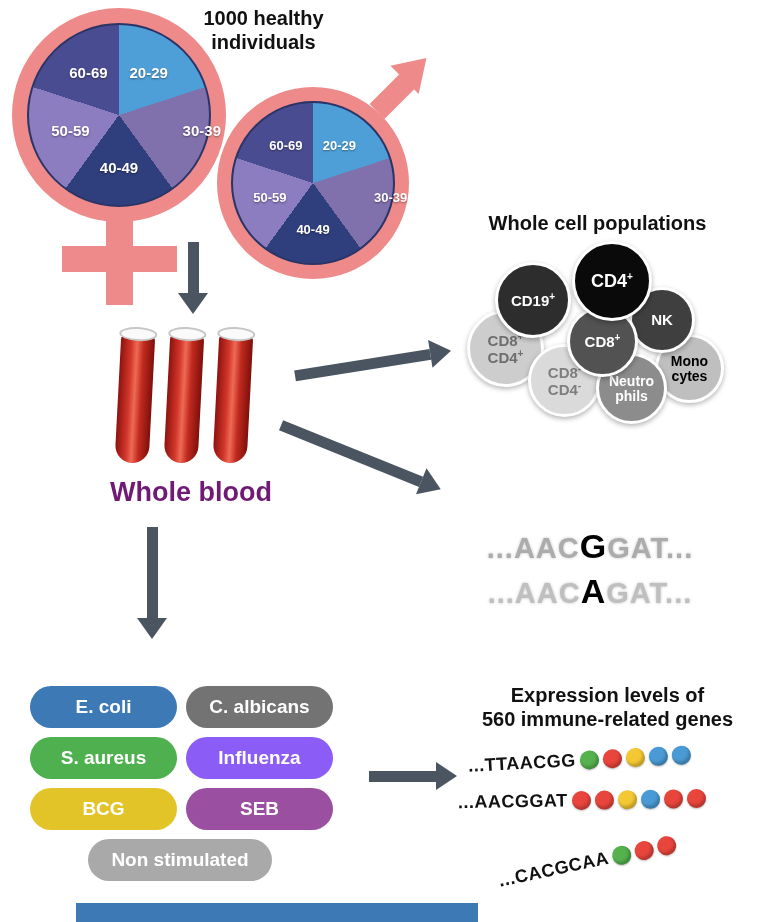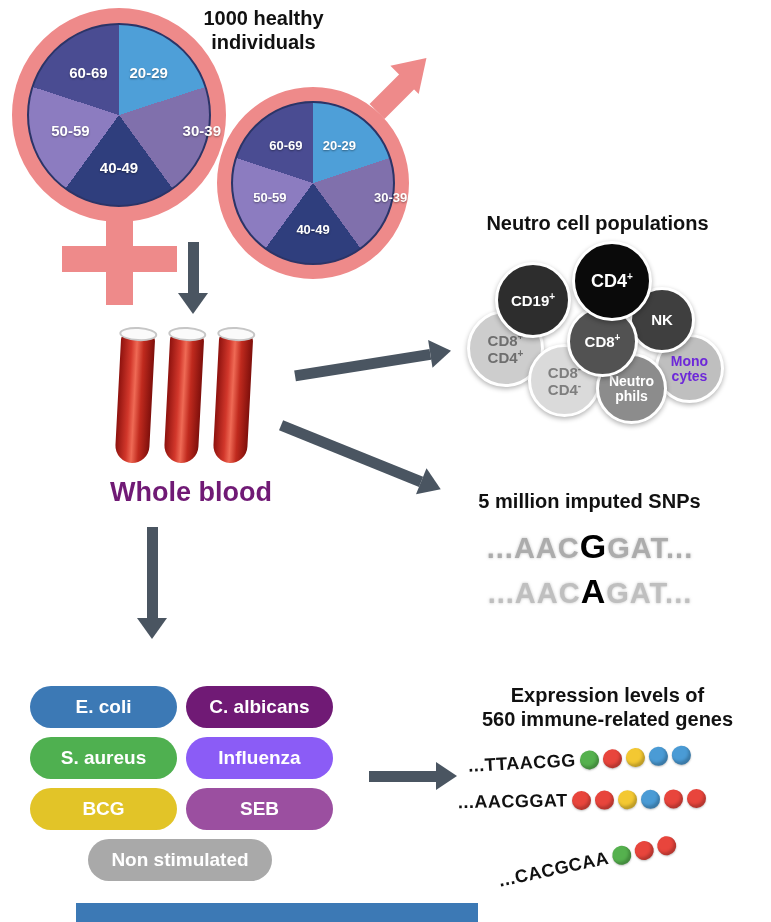--- a/index.html
+++ b/index.html
@@ -150,27 +150,27 @@
         <div class="tube-body"></div>
       </div>
   </div>
   <div class="abs label-lg center" style="left:98px; top:477px; width:186px;">Whole blood</div>
 
   <div class="arrow-h" style="left:294px; top:349px; width:158px; transform:rotate(-9deg);">
     <div class="sh"></div>
       <div class="hd"></div>
   </div>
 
-  <div class="abs label-md center" style="left:455px; top:211px; width:285px;">Neutro cell populations</div>
+  <div class="abs label-md center" style="left:455px; top:211px; width:285px;">Whole cell populations</div>
 
   <div class="cell c-cd8cd4p" style="background: rgb(205, 205, 205); color: rgb(110, 110, 110);">
     <div><span>CD8</span><sup>+</sup></div>
     <div><span>CD4</span><sup>+</sup></div>
   </div>
-  <div class="cell c-mono" style="background: rgb(191, 191, 191); color: #6d28d9;">
+  <div class="cell c-mono" style="background: rgb(191, 191, 191); color: #000000;">
     <div>Mono</div>
     <div>cytes</div>
   </div>
   <div class="cell c-cd8cd4n" style="background: rgb(218, 218, 218); color: rgb(126, 126, 126);">
     <div><span>CD8</span><sup>-</sup></div>
     <div><span>CD4</span><sup>-</sup></div>
   </div>
   <div class="cell c-cd19" style="background: rgb(45, 45, 45); color: rgb(255, 255, 255); justify-content: center;">
     <div><span>CD19</span><sup>+</sup></div>
   </div>
@@ -186,37 +186,36 @@
   </div>
   <div class="cell c-cd4" style="background: rgb(10, 10, 10); color: rgb(255, 255, 255);">
     <div><span>CD4</span><sup>+</sup></div>
   </div>
 
   <div class="arrow-h" style="left:275px; top:443px; width:172px; transform:rotate(22deg);">
     <div class="sh"></div>
       <div class="hd"></div>
   </div>
 
-  <div class="abs label-md center" style="left:437px; top:489px; width:305px;">5 million imputed SNPs</div>
   <div class="snp-lines">
     <div class="snp-line l1">
       <span class="seq-gray">...AAC</span><span class="seq-var">G</span><span class="seq-gray">GAT...</span>
     </div>
     <div class="snp-line l2">
       <span class="seq-gray">...AAC</span><span class="seq-var">A</span><span class="seq-gray">GAT...</span>
     </div>
   </div>
 
   <div class="abs shaft-v" style="left:147px; top:527px; width:11px; height:93px;"></div>
   <div class="abs head-down" style="left:137px; top:618px;"></div>
 
   <div class="pill p-0" style="background: rgb(60, 121, 181);">
       <span>E. coli</span>
     </div>
-  <div class="pill p-1" style="background: #701a75;">
+  <div class="pill p-1" style="background: #737373;">
       <span>C. albicans</span>
     </div>
   <div class="pill p-2" style="background: rgb(79, 176, 80);">
       <span>S. aureus</span>
     </div>
   <div class="pill p-3" style="background: #8b5cf6;">
       <span>Influenza</span>
     </div>
   <div class="pill p-4" style="background: rgb(226, 196, 40);">
       <span>BCG</span>

